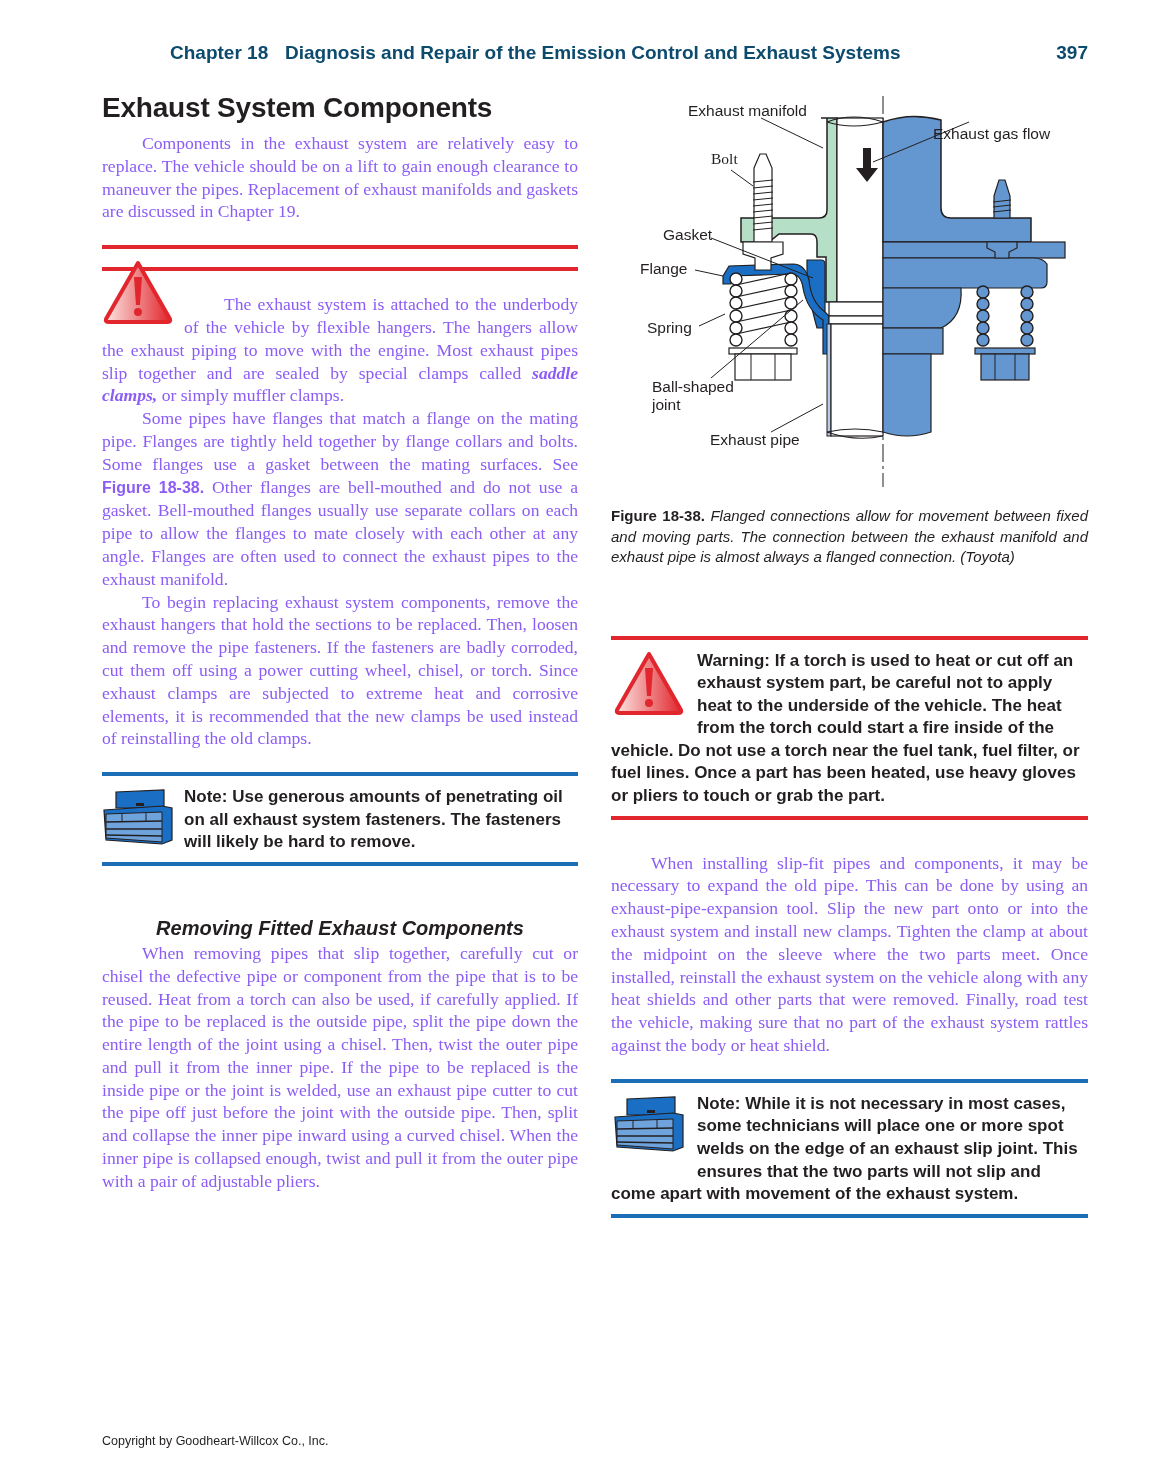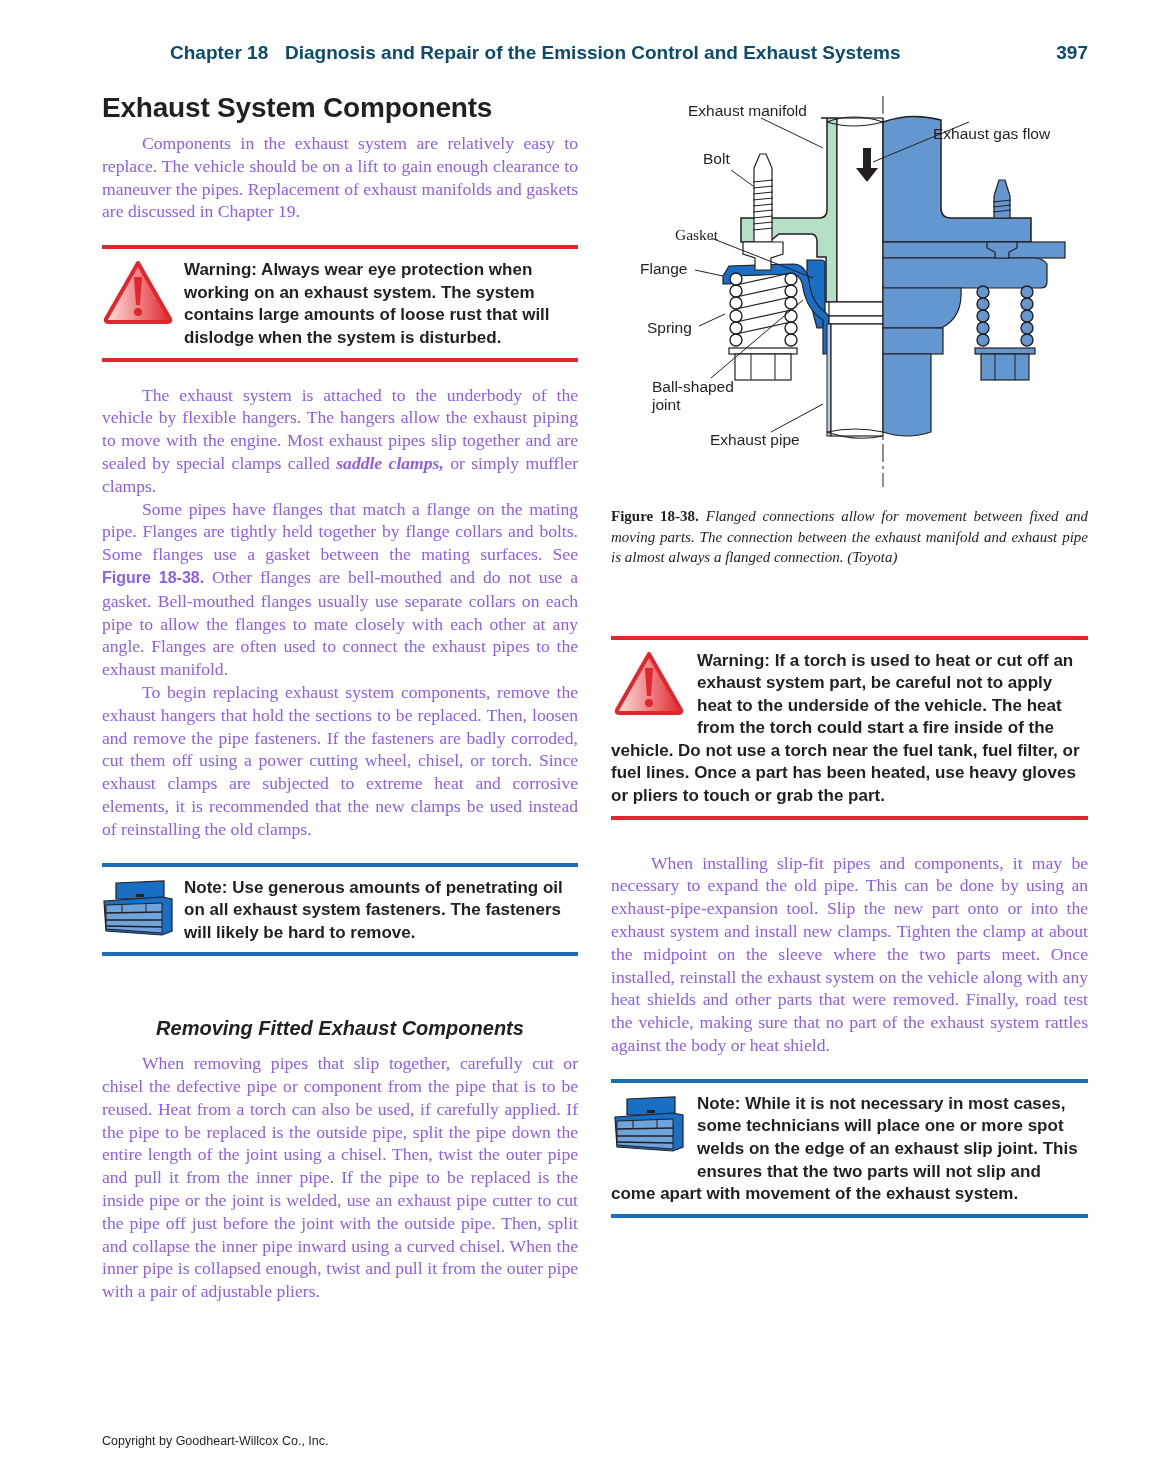--- a/index.html
+++ b/index.html
@@ -8,37 +8,37 @@
   .running-head { position: absolute; top: 42px; left: 170px; right: 68px; height: 20px;
     font-family: "Liberation Sans", sans-serif; font-weight: bold; font-size: 19px; color: #0c4a6e; }
   .running-head .chap { position: absolute; left: 0; }
   .running-head .title { position: absolute; left: 115px; }
   .running-head .pg { position: absolute; right: 0; }
 
   .col-left { position: absolute; left: 102px; top: 92px; width: 476px; }
   .col-right { position: absolute; left: 611px; top: 92px; width: 477px; }
 
   h1.section { margin: 0 0 8px 0; font-family: "Liberation Sans", sans-serif; font-weight: bold; font-size: 28px; letter-spacing: -0.2px; line-height: 32px; color: #231f20; }
-  h2.subsection { margin: 10px; font-family: "Liberation Sans", sans-serif; font-weight: bold; font-style: italic; font-size: 20px; text-align: center; line-height: 28px; color: #231f20; }
+  h2.subsection { margin: 0; font-family: "Liberation Sans", sans-serif; font-weight: bold; font-style: italic; font-size: 20px; text-align: center; line-height: 28px; color: #231f20; }
 
   p.body { margin: 0; font-family: "Liberation Serif", serif; font-size: 17.6px; line-height: 22.8px; text-align: justify; text-indent: 40px; color: #8b5cf6; hyphens: manual; }
   p.body b { font-family: "Liberation Sans", sans-serif; font-weight: bold; font-size: 16px; }
   p.body .kw { font-weight: bold; font-style: italic; }
 
   .callout { position: relative; border-top: 4px solid; border-bottom: 4px solid; padding: 10px 0 8px 0; }
   .callout.warn { border-color: #e1262d; }
   .callout.note { border-color: #1b6db5; }
   .callout .icon { float: left; margin: 0 10px 2px 0; }
   .callout .text { font-family: "Liberation Sans", sans-serif; font-weight: bold; font-size: 17px; line-height: 22.6px; color: #231f20; }
 
   .figure { position: relative; width: 477px; height: 400px; }
   .figure svg { position: absolute; left: 0; top: 0; }
   .fig-label { position: absolute; font-family: "Liberation Sans", sans-serif; font-size: 15.5px; color: #231f20; white-space: nowrap; line-height: 18px; }
 
-  .caption { font-family: Liberation Serif, serif; font-size: 15px; line-height: 20.5px; color: #231f20; text-align: justify; }
+  .caption { font-family: Liberation Sans, sans-serif; font-size: 15px; line-height: 20.5px; color: #231f20; text-align: justify; }
   .caption .num { font-weight: bold; }
   .caption .txt { font-style: italic; }
 
   .footer { position: absolute; left: 102px; top: 1434px; font-family: "Liberation Sans", sans-serif; font-size: 12.5px; color: #231f20; }
 </style>
 </head>
 <body>
 
 <div class="running-head">
   <span class="chap">Chapter 18</span>
@@ -57,21 +57,20 @@
           <linearGradient id="wg1" x1="0" x2="1" y1="0" y2="0">
             <stop offset="0" stop-color="#fbe3e0"></stop>
             <stop offset="1" stop-color="#e1262d"></stop>
           </linearGradient>
         </defs>
         <path d="M36 4 L68 60 Q69 63 65 63 L7 63 Q3 63 4 60 Z" fill="url(#wg1)" stroke="#e1262d" stroke-width="4" stroke-linejoin="round"></path>
         <path d="M32 18 L40 18 L38 46 L34 46 Z" fill="#e1262d"></path>
         <circle cx="36" cy="53" r="4" fill="#e1262d"></circle>
       </svg>
     </span>
-    <div class="text">Warning: Always wear eye protection when working on an exhaust system. The system contains large amounts of loose rust that will dislodge when the system is disturbed.</div>
   </div>
 
   <div style="height:22px;"></div>
   <p class="body"><span>The exhaust system is attached to the underbody of the vehicle by flexible hangers. The hangers allow the exhaust piping to move with the engine. Most exhaust pipes slip together and are sealed by special clamps called </span><span class="kw">saddle clamps,</span><span> or simply muffler clamps.</span></p>
   <p class="body"><span>Some pipes have flanges that match a flange on the mating pipe. Flanges are tightly held together by flange col­lars and bolts. Some flanges use a gasket between the mating surfaces. See </span><b>Figure 18-38.</b><span> Other flanges are bell-mouthed and do not use a gasket. Bell-mouthed flanges usually use separate collars on each pipe to allow the flanges to mate closely with each other at any angle. Flanges are often used to connect the exhaust pipes to the exhaust manifold.</span></p>
   <p class="body">To begin replacing exhaust system components, remove the exhaust hangers that hold the sections to be replaced. Then, loosen and remove the pipe fasteners. If the fasteners are badly corroded, cut them off using a power cutting wheel, chisel, or torch. Since exhaust clamps are subjected to extreme heat and corrosive elements, it is recommended that the new clamps be used instead of reinstalling the old clamps.</p>
 
   <div class="callout note" style="margin-top:22px;">
     <span class="icon">
       <svg width="72" height="62" viewBox="0 0 72 62">
@@ -179,22 +178,22 @@
         <path d="M120 78 L142 94"></path>
         <path d="M100 146 L202 186"></path>
         <path d="M84 178 L112 184"></path>
         <path d="M88 234 L114 222"></path>
         <path d="M100 286 L192 208"></path>
         <path d="M160 340 L212 312"></path>
       </g>
     </svg>
     <span class="fig-label" style="left:77px; top:10px;">Exhaust manifold</span>
     <span class="fig-label" style="left:322px; top:9px;margin-top:24px;">Exhaust gas flow</span>
-    <span class="fig-label" style="left:92px; top:58px;">Bolt</span>
-    <span class="fig-label" style="left:64px; top:134px;font-family:Liberation Serif, serif;">Gasket</span>
+    <span class="fig-label" style="left:100px; top:58px;font-family:Liberation Serif, serif;">Bolt</span>
+    <span class="fig-label" style="left:52px; top:134px;">Gasket</span>
     <span class="fig-label" style="left:29px; top:168px;">Flange</span>
     <span class="fig-label" style="left:36px; top:227px;">Spring</span>
     <span class="fig-label" style="left:41px; top:286px; text-align:left;">
       <span>Ball-shaped</span><br>
       <span>joint</span>
     </span>
     <span class="fig-label" style="left:99px; top:339px;text-align:right;">Exhaust pipe</span>
   </div>
 
   <div class="caption" style="margin-top:14px;">

